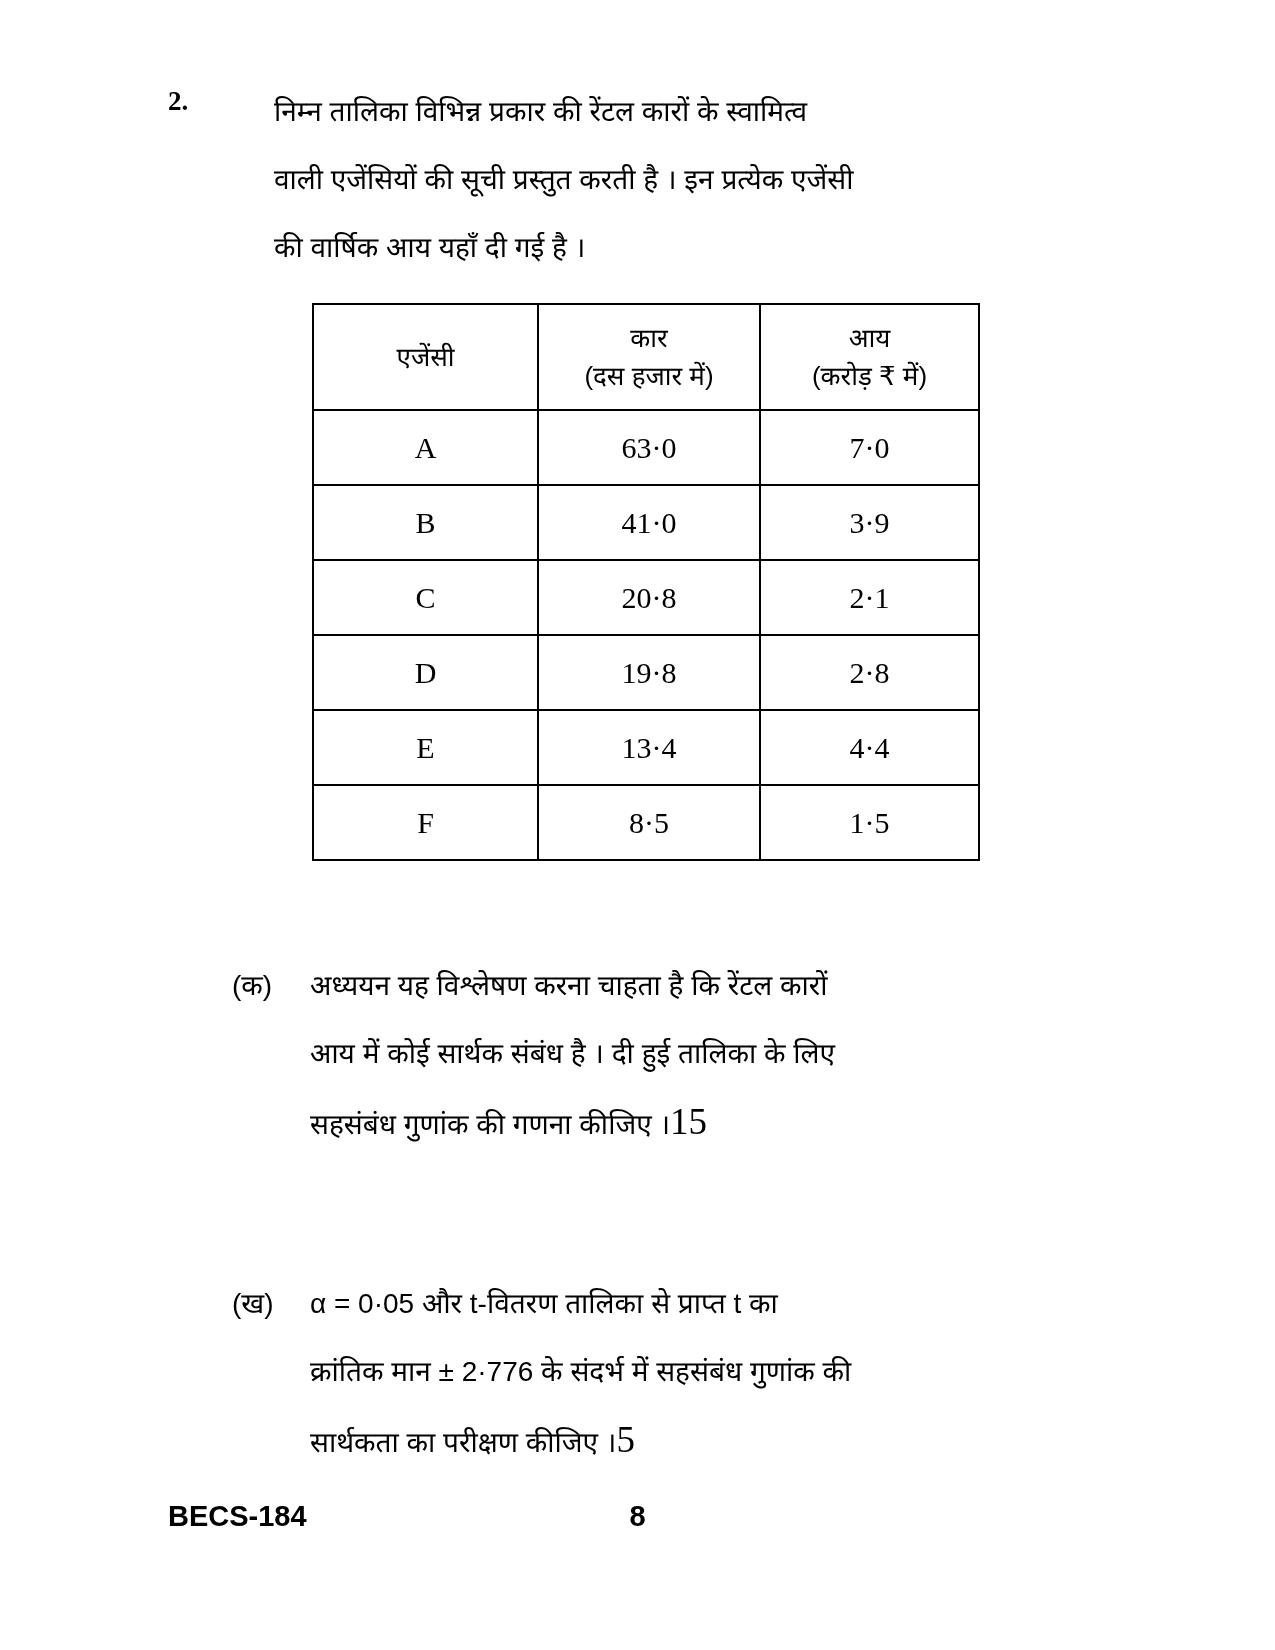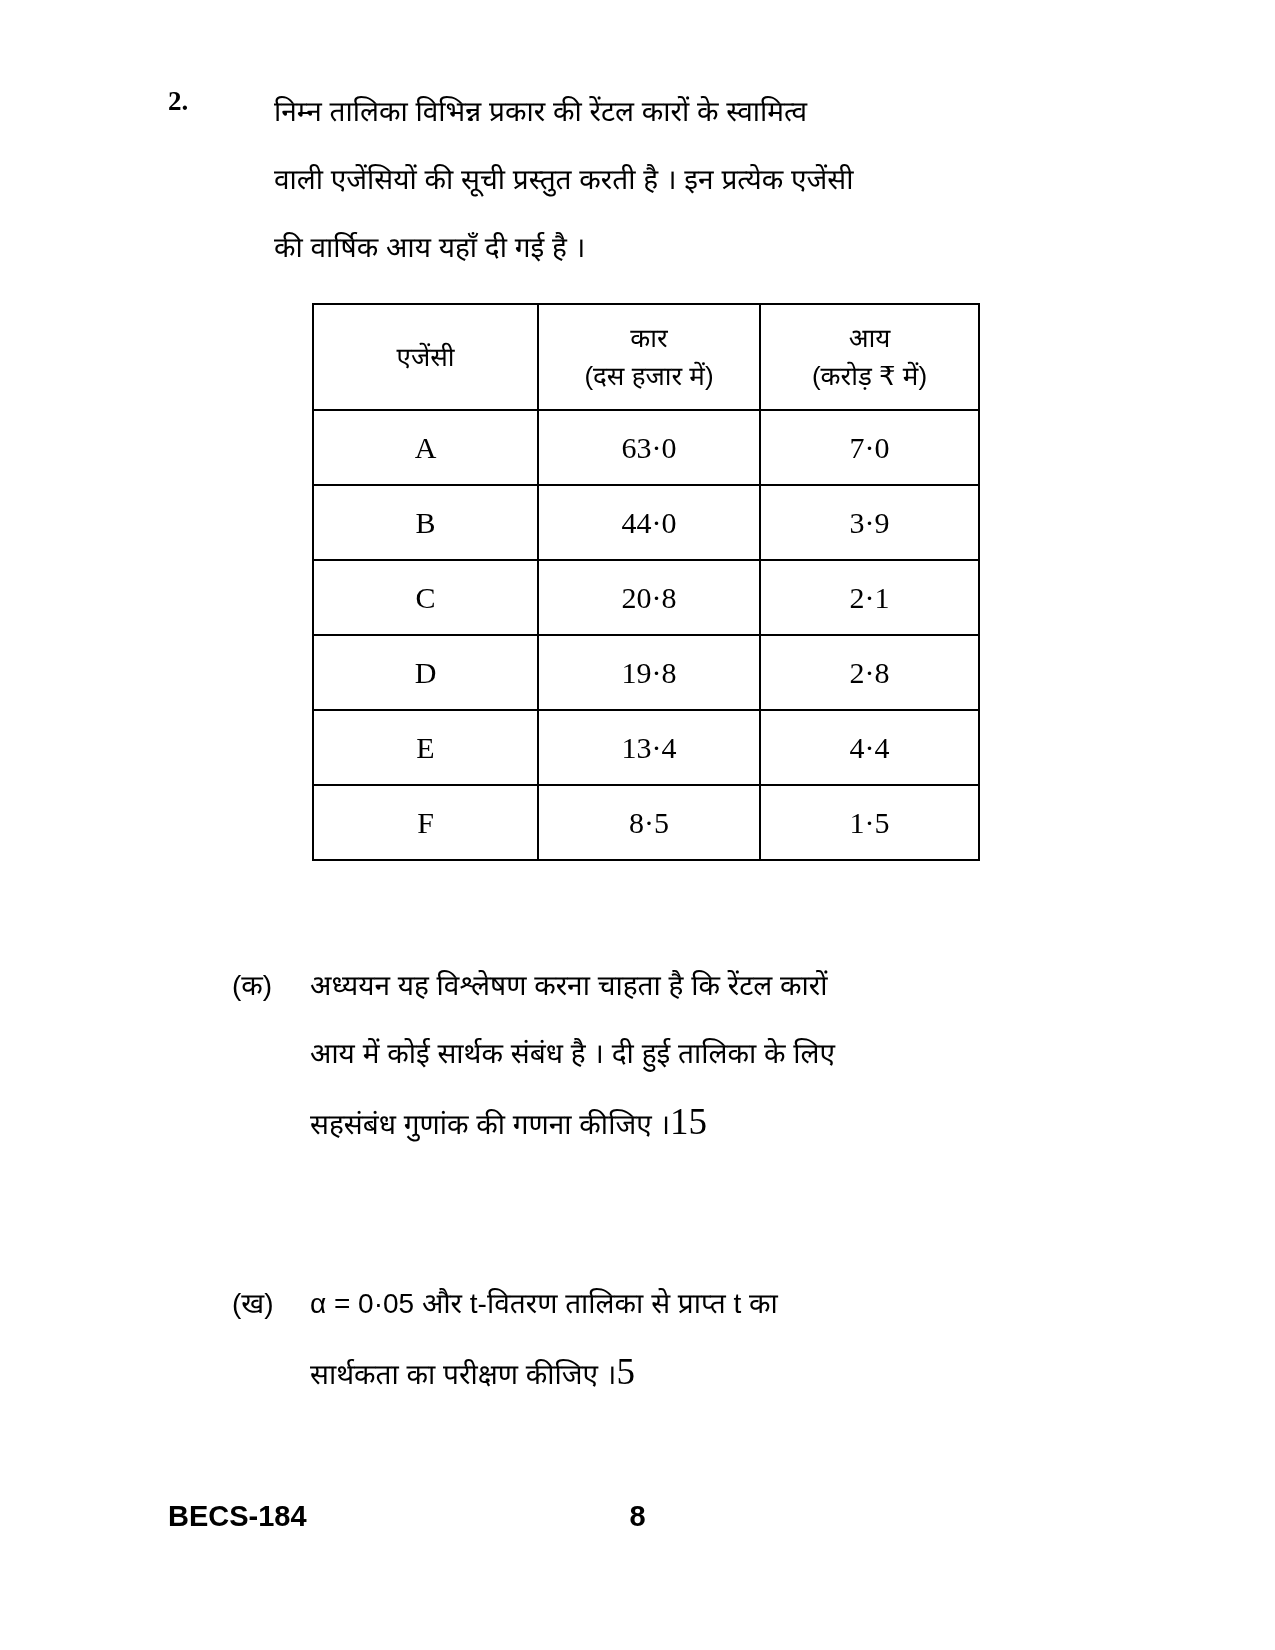--- a/index.html
+++ b/index.html
@@ -194,21 +194,21 @@
         </tr>
       </thead>
       <tbody>
         <tr>
           <td><span class="cell-val">A</span></td>
           <td><span class="cell-val">63·0</span></td>
           <td><span class="cell-val">7·0</span></td>
         </tr>
         <tr>
           <td><span class="cell-val">B</span></td>
-          <td><span class="cell-val">44·0</span></td>
+          <td><span class="cell-val">41·0</span></td>
           <td><span class="cell-val">3·9</span></td>
         </tr>
         <tr>
           <td><span class="cell-val">C</span></td>
           <td><span class="cell-val">20·8</span></td>
           <td><span class="cell-val">2·1</span></td>
         </tr>
         <tr>
           <td><span class="cell-val">D</span></td>
           <td><span class="cell-val">19·8</span></td>
@@ -243,20 +243,23 @@
       </div>
     </div>
   </div>
 
   <div class="subpart" style="top:1270px;">
     <div class="sublabel">(ख)</div>
     <div class="subbody">
       <div class="hline just">
         <span>α  =  0·05  और  t-वितरण  तालिका  से  प्राप्त  t  का</span>
       </div>
+      <div class="hline just">
+        <span>क्रांतिक मान ± 2·776 के संदर्भ में सहसंबंध गुणांक की</span>
+      </div>
       <div class="hline markline">
         <span>सार्थकता का परीक्षण कीजिए ।</span>
         <span class="marks">5</span>
       </div>
     </div>
   </div>
 
   <div class="footer">
     <div class="code">BECS-184</div>
     <div class="pageno">8</div>

